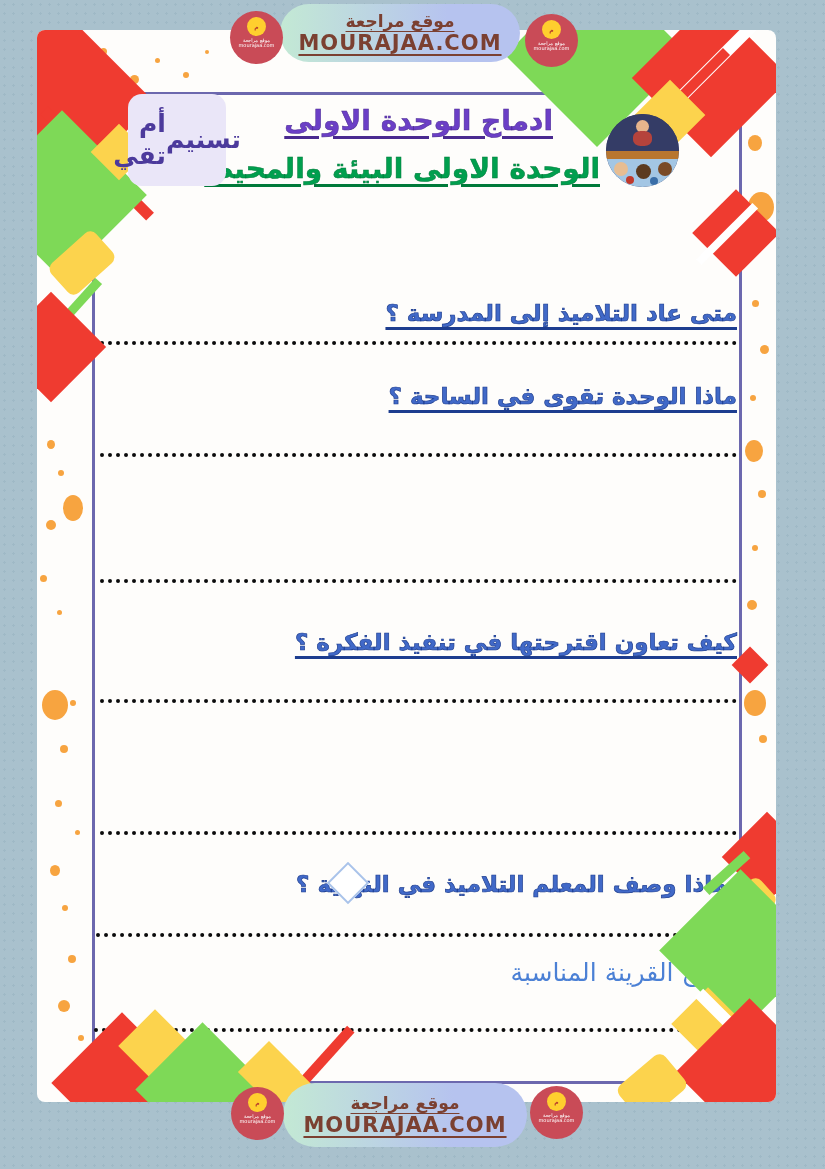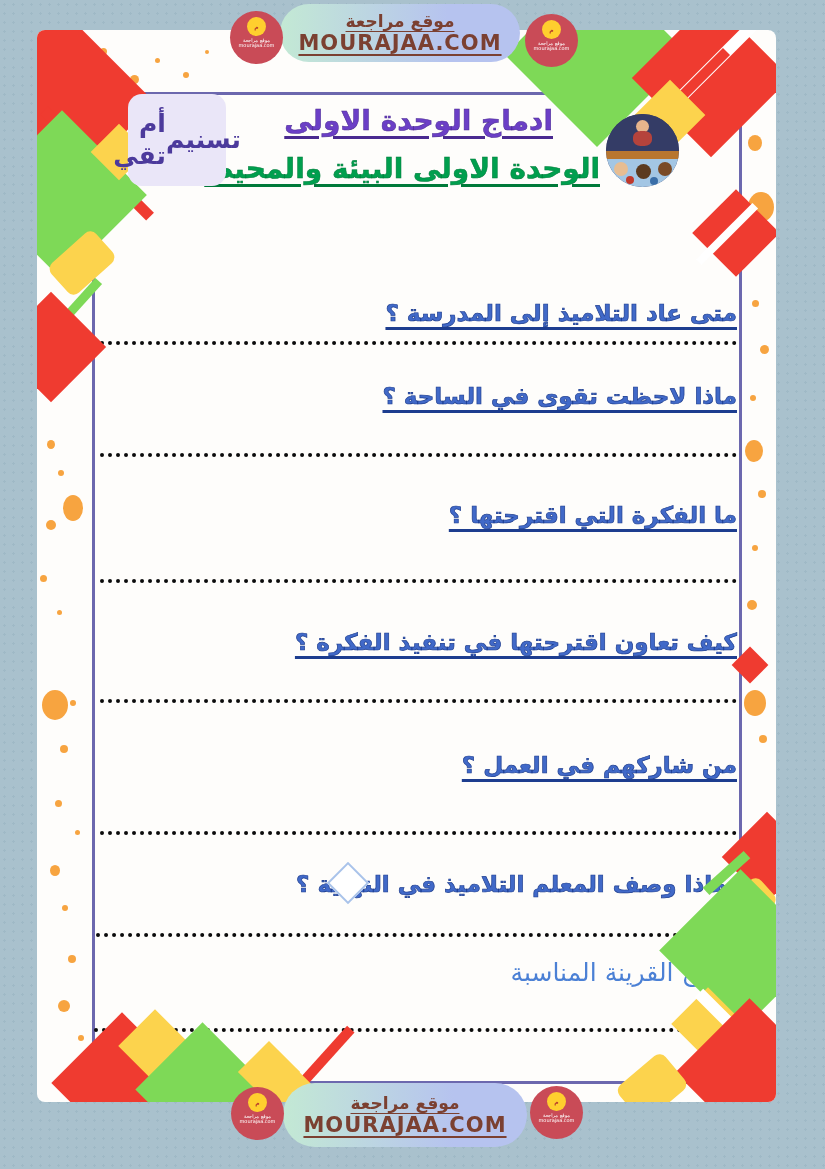--- a/index.html
+++ b/index.html
@@ -169,24 +169,22 @@
     <div class="av-dot" style="left:30px;top:50px;width:15px;height:15px;background:#5c3a1e;"></div>
     <div class="av-dot" style="left:52px;top:48px;width:14px;height:14px;background:#7a4a26;"></div>
     <div class="av-dot" style="left:20px;top:62px;width:8px;height:8px;background:#c0392b;"></div>
     <div class="av-dot" style="left:44px;top:63px;width:8px;height:8px;background:#3a6ea8;"></div>
   </div>
 
   <div class="artext title-main" style="top:104px;right:272px;margin-left:25px;">ادماج الوحدة الاولى</div>
   <div class="artext title-unit" style="top:152px;right:225px;">الوحدة الاولى البيئة والمحيط</div>
 
   <div class="artext question" style="top:284px;right:88px;margin-top:16px;">متى عاد التلاميذ إلى المدرسة ؟</div>
-  <div class="artext question" style="top:383px;right:88px;">ماذا لاحظت تقوى في الساحة ؟</div>
-  <div class="artext question" style="top:502px;right:88px;">ما الفكرة التي اقترحتها ؟</div>
+  <div class="artext question" style="top:383px;right:88px;">ماذا الوحدة تقوى في الساحة ؟</div>
   <div class="artext question" style="top:629px;right:88px;">كيف تعاون اقترحتها في تنفيذ الفكرة ؟</div>
-  <div class="artext question" style="top:752px;right:88px;">من شاركهم في العمل ؟</div>
   <div class="artext question no-underline" style="top:871px;right:88px;">بماذا وصف المعلم التلاميذ في النهاية ؟</div>
   <div class="artext closing" style="top:958px;right:62px;">استخرج القرينة المناسبة</div>
 
   <div class="dotline" style="left:100px;top:341px;width:637px;"></div>
   <div class="dotline" style="left:100px;top:453px;width:637px;"></div>
   <div class="dotline" style="left:100px;top:579px;width:637px;"></div>
   <div class="dotline" style="left:100px;top:699px;width:637px;"></div>
   <div class="dotline" style="left:100px;top:831px;width:637px;"></div>
   <div class="dotline" style="left:96px;top:933px;width:630px;"></div>
   <div class="dotline" style="left:94px;top:1028px;width:628px;"></div>

